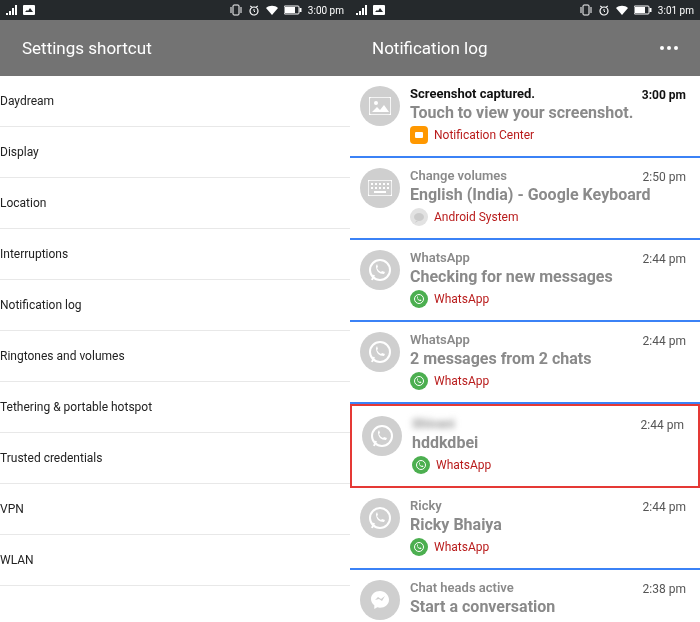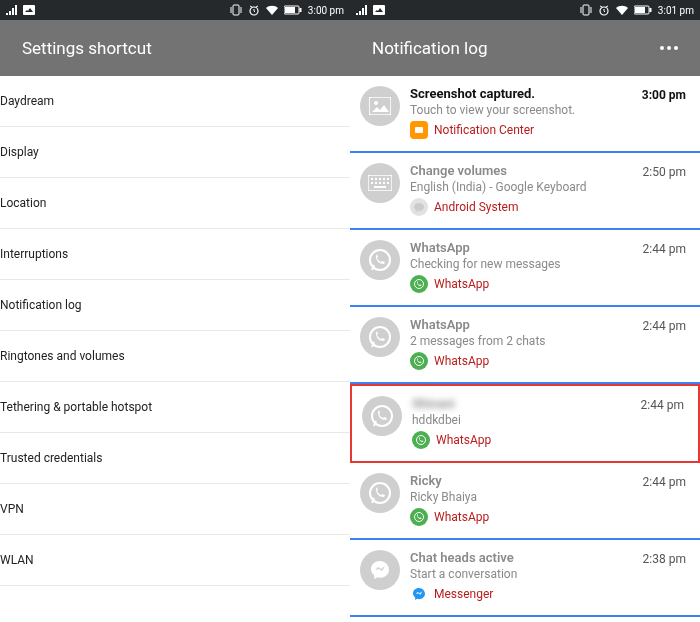--- a/index.html
+++ b/index.html
@@ -56,21 +56,21 @@
     width: 40px; height: 40px;
     border-radius: 50%;
     display: flex; align-items: center; justify-content: center;
     flex-shrink: 0;
     margin-right: 10px;
   }
   .notif-body { flex: 1; min-width: 0; }
   .notif-title { font-size: 13px; font-weight: 700; color: #111; margin-bottom: 2px; }
   .notif-title.muted { color: #8a8a8a; font-weight: 600; }
   .notif-title.blurred { filter: blur(3px); }
-  .notif-desc { font-size: 12px; color: #8a8a8a; margin-bottom: 4px; }
+  .notif-desc { font-size: 16px; color: #8a8a8a; margin-bottom: 4px; font-weight: bold; }
   .notif-time { font-size: 12px; color: #555; position: absolute; right: 14px; top: 12px; }
   .notif-item:first-child .notif-time { color: #111; font-weight: 700; }
   .notif-app { display: flex; align-items: center; gap: 6px; }
   .notif-app-icon { width: 18px; height: 18px; border-radius: 4px; display: flex; align-items: center; justify-content: center; flex-shrink: 0; }
   .notif-app-name { font-size: 12px; color: #b91c1c; }
   .ic-gray { background: #cfcfcf; }
   .ic-whatsapp { background: #cfcfcf; }
   .app-whatsapp { background: #4caf50; border-radius: 50%; }
   .app-orange { background: #ff9800; border-radius: 4px; }
   .app-gray-bubble { background: #e2e2e2; border-radius: 50%; }

